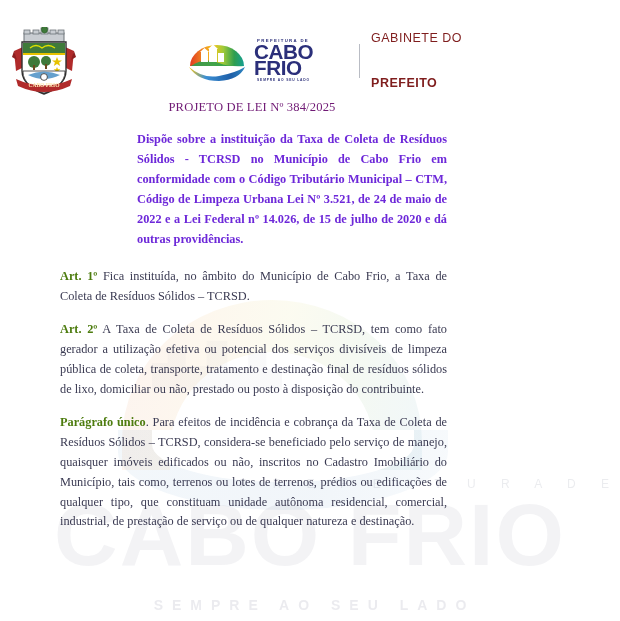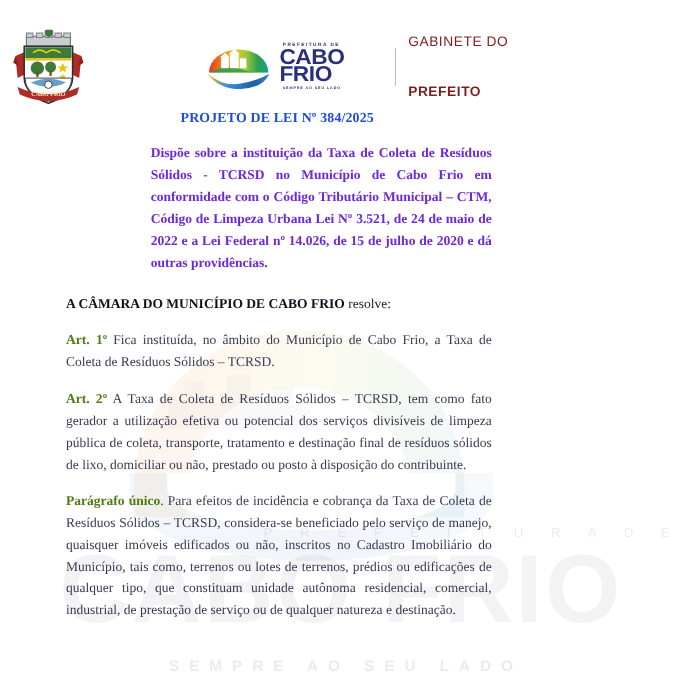--- a/index.html
+++ b/index.html
@@ -214,25 +214,25 @@
   .brand-office .office-l2 {
     font-size: 12.5px;
     font-weight: 700;
     letter-spacing: 0.5px;
     margin-top: 30px;
   }
 
   
   .doc-title {
     text-align: center;
-    font-weight: 700;
+    font-weight: 400;
     font-size: 12.6px;
     letter-spacing: 0.15px;
     margin: 4px 0 0 0;
-    color: #1d4ed8;
+    color: #701a75;
   }
   .ementa {
     width: 310px;
     margin: 15px 57px 0 auto;
     text-align: justify;
     text-align-last: left;
     font-weight: 700;
     font-size: 12.3px;
     line-height: 1.62;
     color: #6d28d9;
@@ -370,23 +370,20 @@
       </div>
     </div>
   </div>
 
   <div class="doc-title">PROJETO DE LEI Nº 384/2025</div>
 
   <div class="ementa">Dispõe sobre a instituição da Taxa de Coleta de Resíduos Sólidos - TCRSD no Município de Cabo Frio em conformidade com o Código Tributário Municipal – CTM, Código de Limpeza Urbana Lei Nº 3.521, de 24 de maio de 2022 e a Lei Federal nº 14.026, de 15 de julho de 2020 e dá outras providências.</div>
 
   <div class="body-block">
 
-    <p class="para resolve-line">
-      <span class="lead">A CÂMARA DO MUNICÍPIO DE CABO FRIO</span><span> resolve:</span>
-    </p>
 
     <p class="para">
       <span class="art-label">Art. 1º</span><span class="faded"> Fica instituída, no âmbito do Município de Cabo Frio, a Taxa de Coleta de Resíduos Sólidos – TCRSD.</span>
     </p>
 
     <p class="para">
       <span class="art-label">Art. 2º</span><span class="faded"> A Taxa de Coleta de Resíduos Sólidos – TCRSD, tem como fato gerador a utilização efetiva ou potencial dos serviços divisíveis de limpeza pública de coleta, transporte, tratamento e destinação final de resíduos sólidos de lixo, domiciliar ou não, prestado ou posto à disposição do contribuinte.</span>
     </p>
 
 

